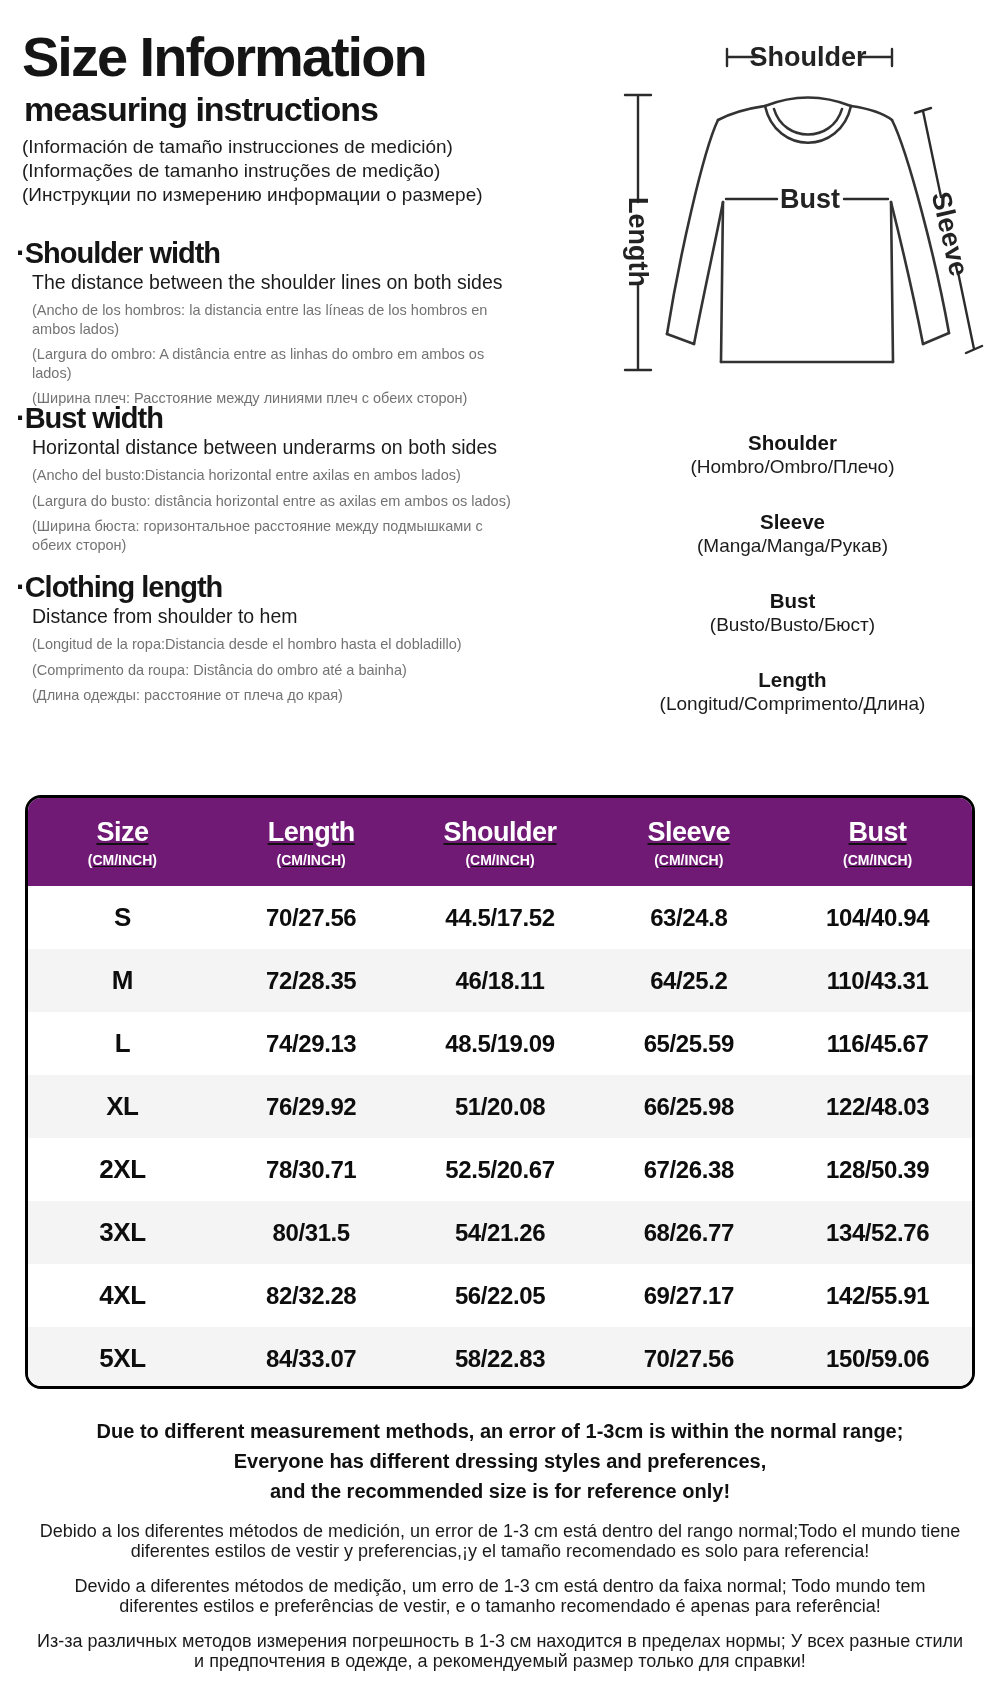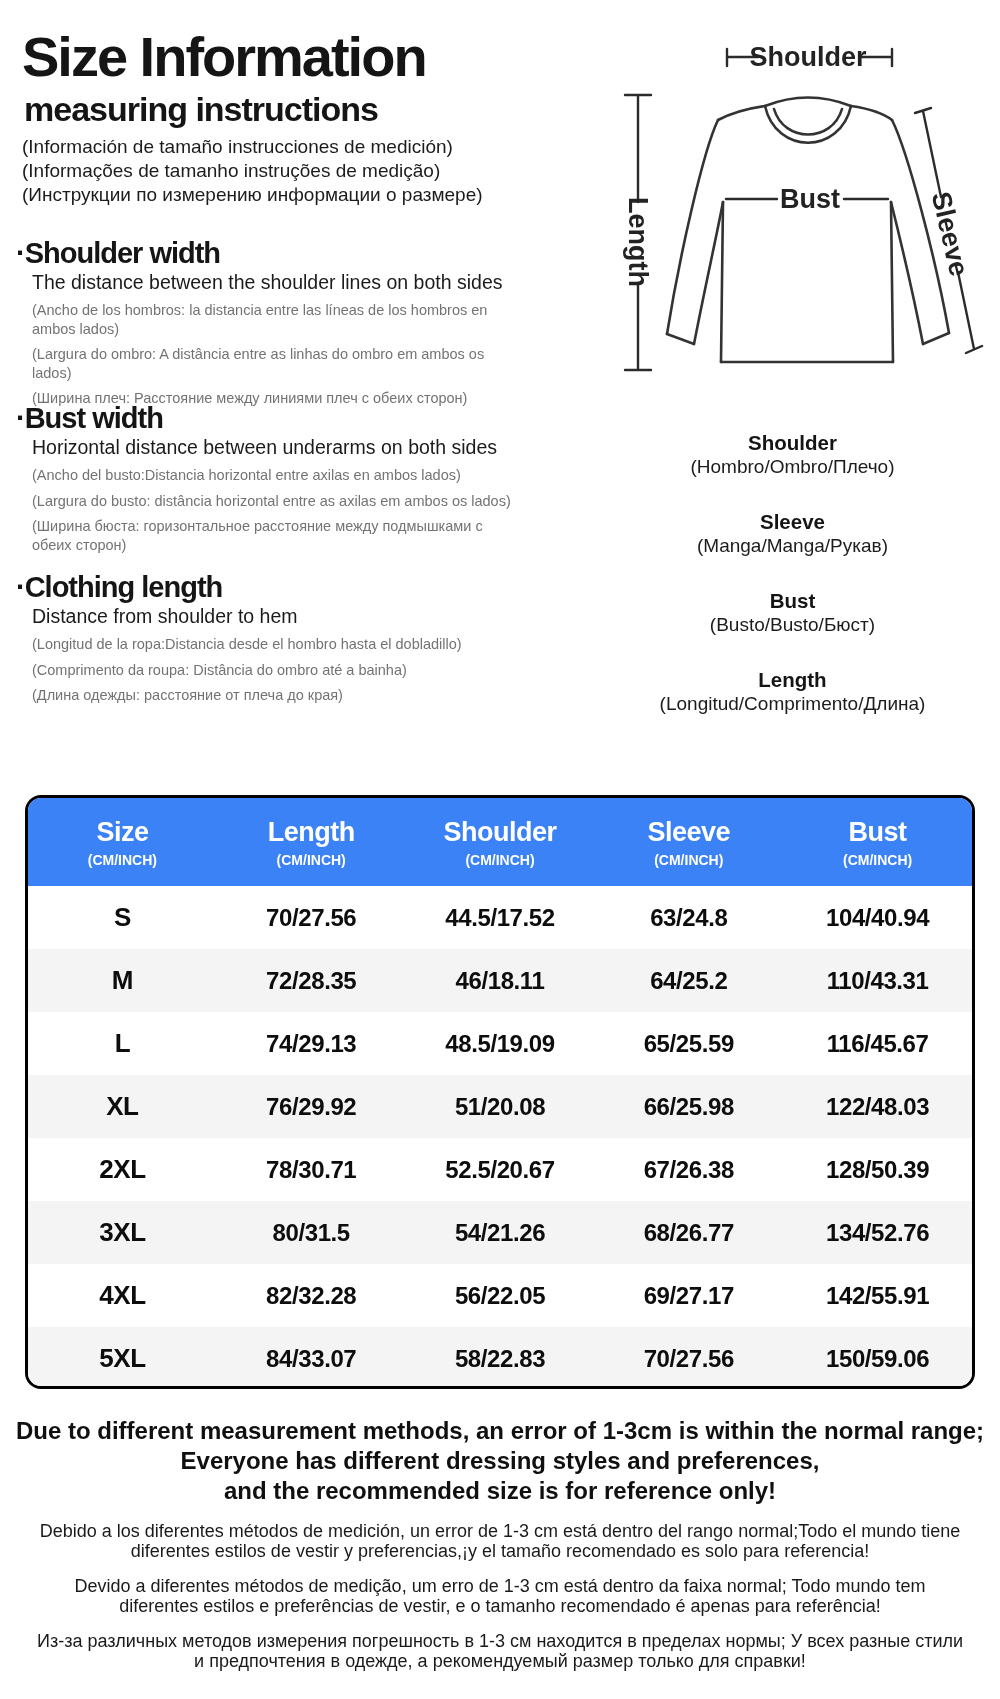--- a/index.html
+++ b/index.html
@@ -29,32 +29,32 @@
   .diagram text{font-family:"Liberation Sans",sans-serif;font-weight:600;fill:#232323;}
 
   .legend{position:absolute;left:570px;top:430px;width:445px;text-align:center;}
   .legend .entry{margin-bottom:30px;}
   .legend .term{font-size:20.5px;font-weight:700;line-height:25px;color:#151515;}
   .legend .trans{font-size:19px;line-height:24px;color:#1c1c1c;}
 
   
   .sizetable{position:absolute;left:25px;top:795px;width:950px;height:594px;border:3px solid #000;border-radius:16px;overflow:hidden;background:#fff;box-sizing:border-box;}
   .sizetable table{width:100%;height:100%;border-collapse:collapse;table-layout:fixed;}
-  .sizetable thead tr{background:#3b82f6;height:88px;}
+  .sizetable thead tr{background:#701a75;height:88px;text-decoration:underline;}
   .sizetable th{vertical-align:middle;text-align:center;padding:0;}
   .sizetable th .lbl{font-size:27px;font-weight:700;color:#fff;letter-spacing:-0.5px;}
   .sizetable th .unit{font-size:14px;font-weight:700;color:#fff;margin-top:4px;text-align:center;}
   .sizetable tbody tr{height:63px;background:#fff;}
   .sizetable tbody tr:nth-child(even){background:#f4f4f4;}
   .sizetable td{text-align:center;vertical-align:middle;font-weight:700;font-size:24px;letter-spacing:-0.4px;color:#0d0d0d;}
   .sizetable td.size{font-size:26px;}
 
   
   .notes{position:absolute;left:0;top:1416px;width:1000px;text-align:center;}
-  .note-en div{font-size:24px;font-weight:700;line-height:30px;color:#101010;}
+  .note-en div{font-size:20px;font-weight:700;line-height:30px;color:#101010;}
   .note-sm{margin-top:15px;}
   .note-sm div{font-size:18px;line-height:20px;color:#1a1a1a;}
 </style>
 </head>
 <body>
 
 <div class="page">
 
   <div class="headline">
     <h1>Size Information</h1>

